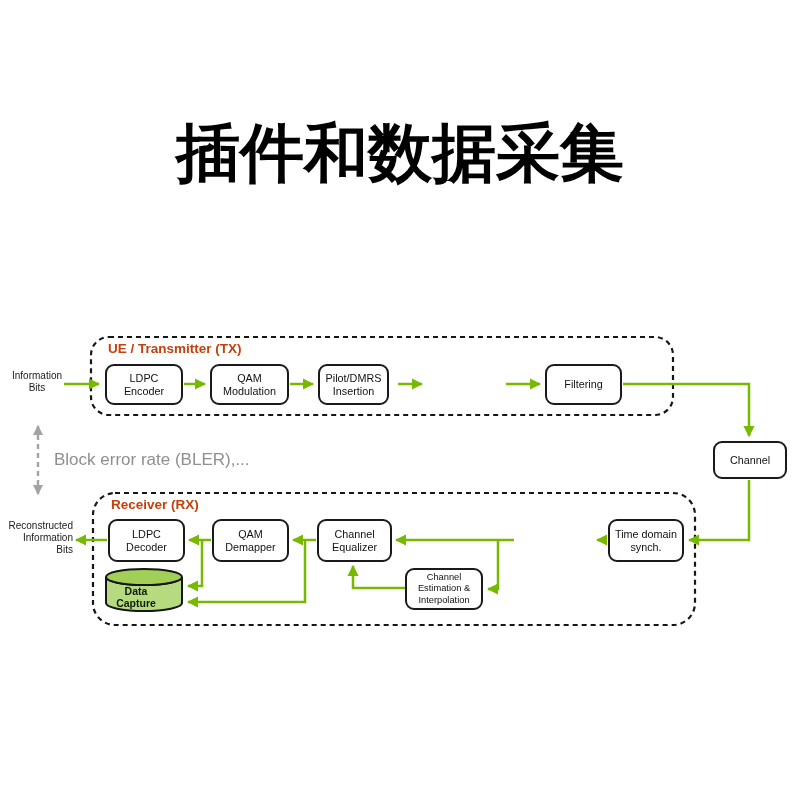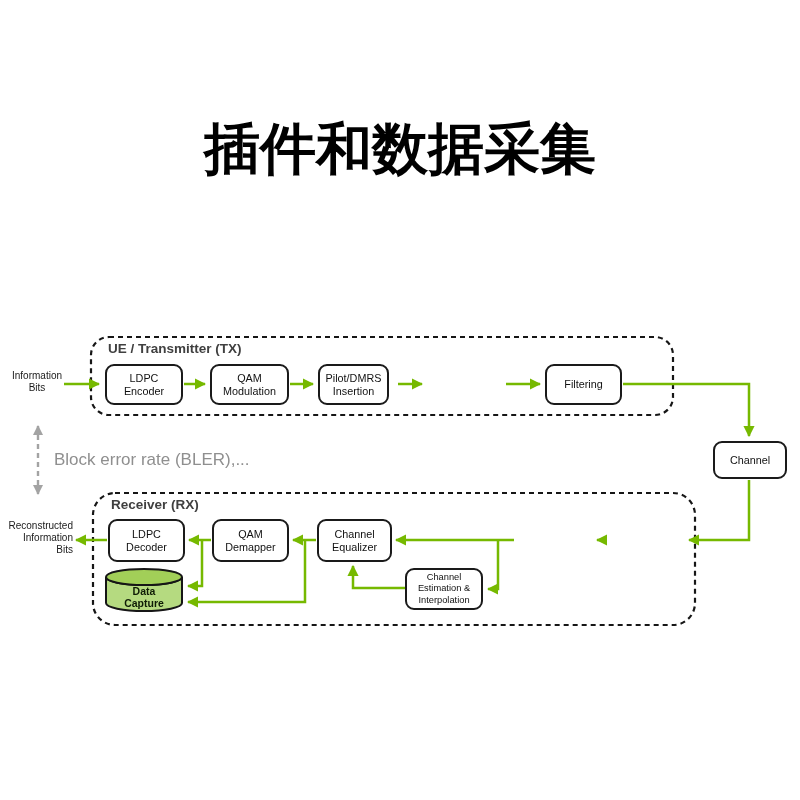--- a/index.html
+++ b/index.html
@@ -2,49 +2,49 @@
 <html><head>
 <meta charset="utf-8">
 <style>
   html,body { margin:0; padding:0; background:#ffffff; }
   .stage {
     position:relative; width:800px; height:800px; background:#ffffff;
     font-family:"Liberation Sans", sans-serif; overflow:hidden;
   }
   .title {
     position:absolute; left:0; top:118px; width:800px;
-    text-align:center; font-size:56px; line-height:1.1; font-weight:bold;
+    text-align:center; font-size:64px; line-height:1.1; font-weight:bold;
     color:#000000; letter-spacing:0px; white-space:nowrap;
   }
   svg.wires { position:absolute; left:0; top:0; width:800px; height:800px; }
   .cont { fill:none; stroke:#161616; stroke-width:2.2; stroke-dasharray:5 4; }
   .g { fill:none; stroke:#76b900; stroke-width:2.5; }
   .gr { fill:none; stroke:#a3a3a3; stroke-width:2.4; stroke-dasharray:5 4; }
   .blk {
     position:absolute; box-sizing:border-box; background:#ffffff;
     border:2px solid #1a1a1a; border-radius:9px;
     display:flex; align-items:center; justify-content:center;
     text-align:center; font-size:10.8px; line-height:1.2; color:#111;
     white-space:pre-line;
   }
   .blk.small { font-size:9.3px; line-height:1.25; }
   .seclabel {
-    position:absolute; color:#404040; font-size:13.5px; font-weight:bold;
+    position:absolute; color:#c2410c; font-size:13.5px; font-weight:bold;
     white-space:nowrap;
   }
   .sidelabel {
     position:absolute; color:#1a1a1a; font-size:10px; line-height:1.22;
     text-align:center; white-space:pre-line;
   }
   .metric {
     position:absolute; color:#8f8f8f; font-size:17px; white-space:nowrap;text-align:right;
   }
   .cyl-label {
     position:absolute; left:106px; top:585px; width:60px; text-align:center;
-    font-size:10.5px; font-weight:600; color:#0f1c05;padding-left:8px;
+    font-size:10.5px; font-weight:600; color:#0f1c05;
   }
 </style>
 </head>
 <body>
 
 <div class="stage">
 
   <div class="title">插件和数据采集</div>
 
   <svg class="wires" viewBox="0 0 800 800" xmlns="http://www.w3.org/2000/svg">
@@ -98,20 +98,22 @@
   <div class="blk" style="left:545px; top:364px; width:77px; height:41px;">Filtering</div>
 
   <div class="blk" style="left:713px; top:441px; width:74px; height:38px;">Channel</div>
 
   <div class="blk" style="left:108px; top:519px; width:77px; height:43px;">LDPC
 Decoder</div>
   <div class="blk" style="left:212px; top:519px; width:77px; height:43px;">QAM
 Demapper</div>
   <div class="blk" style="left:317px; top:519px; width:75px; height:43px;">Channel
 Equalizer</div>
+  <div class="blk" style="left:608px; top:519px; width:76px; height:43px;">Time domain
+synch.</div>
   <div class="blk small" style="left:405px; top:568px; width:78px; height:42px;">Channel
 Estimation &amp;
 Interpolation</div>
 
   <div class="cyl-label">Data Capture</div>
 
   <div class="sidelabel" style="left:4px; top:370px; width:66px;">Information
 Bits</div>
   <div class="sidelabel" style="left:5px; top:520px; width:68px;text-align:right;">Reconstructed
 Information

